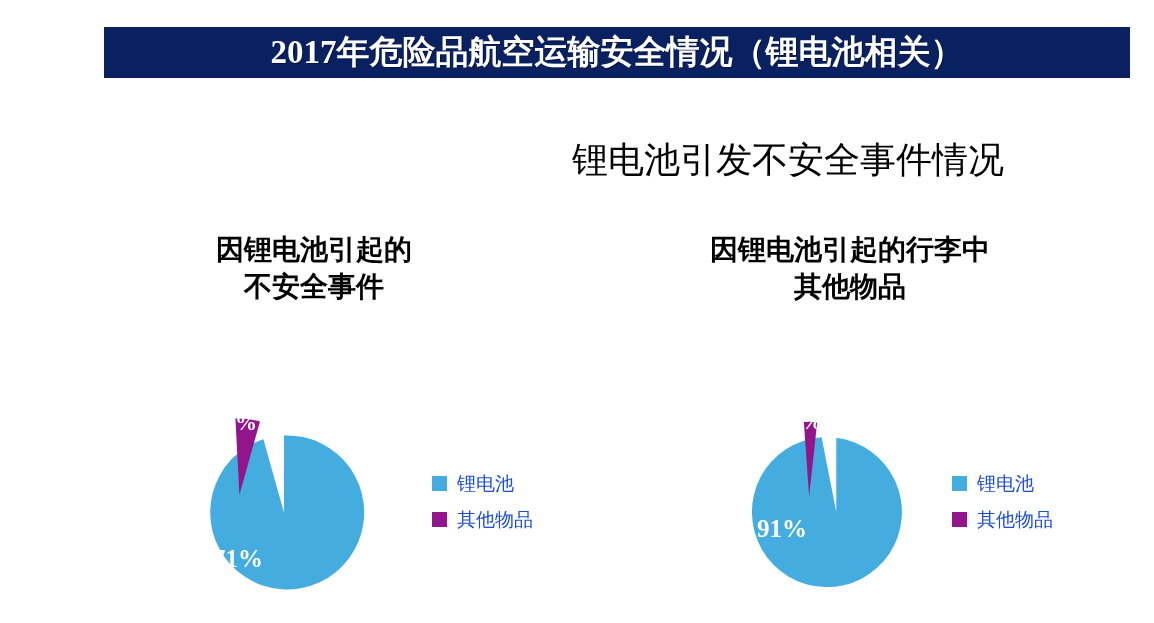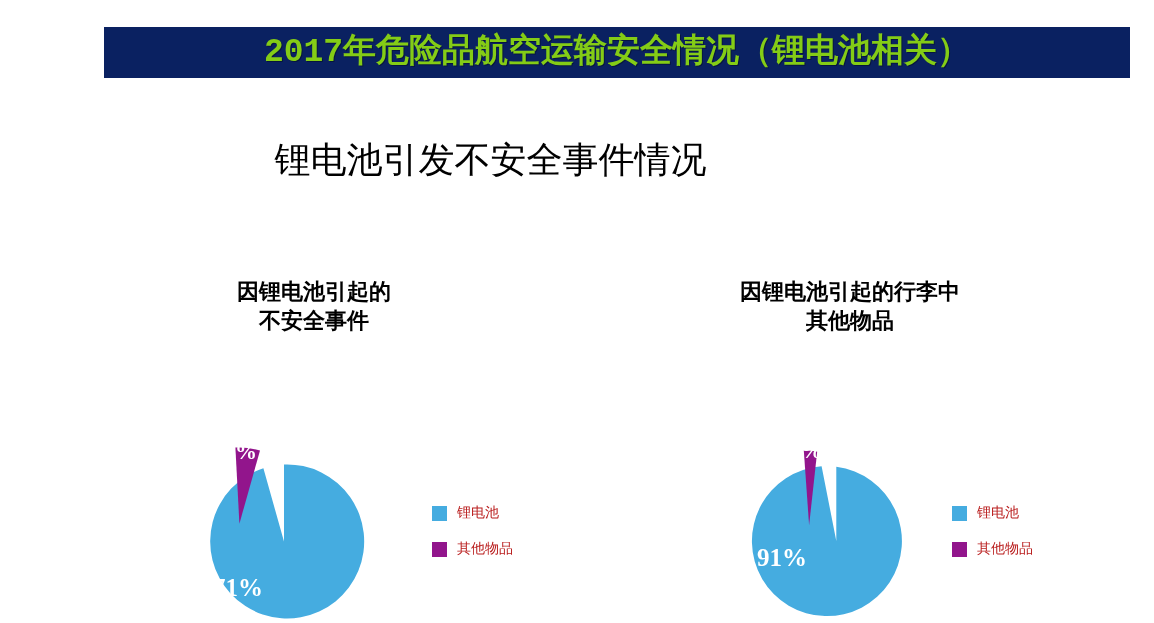--- a/index.html
+++ b/index.html
@@ -23,38 +23,38 @@
     left: 104px;
     top: 27px;
     width: 1026px;
     height: 51px;
     background: #0A2161;
     display: flex;
     align-items: center;
     justify-content: center;
   }
   #title-banner-text {
-    color: #84cc16;
-    font-family: Liberation Mono, monospace;
+    color: #ffffff;
+    font-family: Liberation Serif, serif;
     font-weight: bold;
     font-size: 33px;
     letter-spacing: 0px;
     line-height: 1;
     white-space: nowrap;
     text-shadow: 1px 1px 0 rgba(0,0,0,0.35);
     text-align: right;
   }
 
   
   #subtitle {
     position: absolute;
     left: 0;
     top: 140px;
     width: 1027px;
-    text-align: center;
+    text-align: right;
     font-family: "Liberation Sans", "DejaVu Sans", sans-serif;
     font-size: 36px;
     font-weight: normal;
     color: #000000;
     line-height: 1.1;
   }
   #subtitle-inner {
     display: inline-block;
     transform: translateX(-23px);
   }
@@ -64,25 +64,24 @@
     position: absolute;
     top: 232px;
   }
   #chart-block-left  { left: 150px;  width: 440px; }
   #chart-block-right { left: 680px;  width: 440px; }
 
   .chart-title {
     text-align: center;
     font-family: "Liberation Serif", "DejaVu Serif", serif;
     font-weight: bold;
-    font-size: 22px;
+    font-size: 28px;
     line-height: 1.32;
     color: #000000;
     white-space: pre-line;
-    margin-top: 45px;
   }
   #chart-title-left  { width: 300px; margin-left: 14px; }
   #chart-title-right { width: 340px; margin-left: 0px; }
 
   
   .pie-area {
     position: relative;
     height: 250px;
   }
   .pie-svg {
@@ -116,22 +115,22 @@
     height: 36px;
   }
   .legend-swatch {
     width: 15px;
     height: 15px;
     margin-right: 10px;
     flex: 0 0 auto;
   }
   .legend-label {
     font-family: "Liberation Sans", "DejaVu Sans", sans-serif;
-    font-size: 14px;
-    color: #b91c1c;
+    font-size: 19px;
+    color: #1d4ed8;
     white-space: nowrap;
   }
 </style>
 </head>
 <body>
 
 <div id="title-banner">
   <span id="title-banner-text">2017年危险品航空运输安全情况（锂电池相关）</span>
 </div>
 

